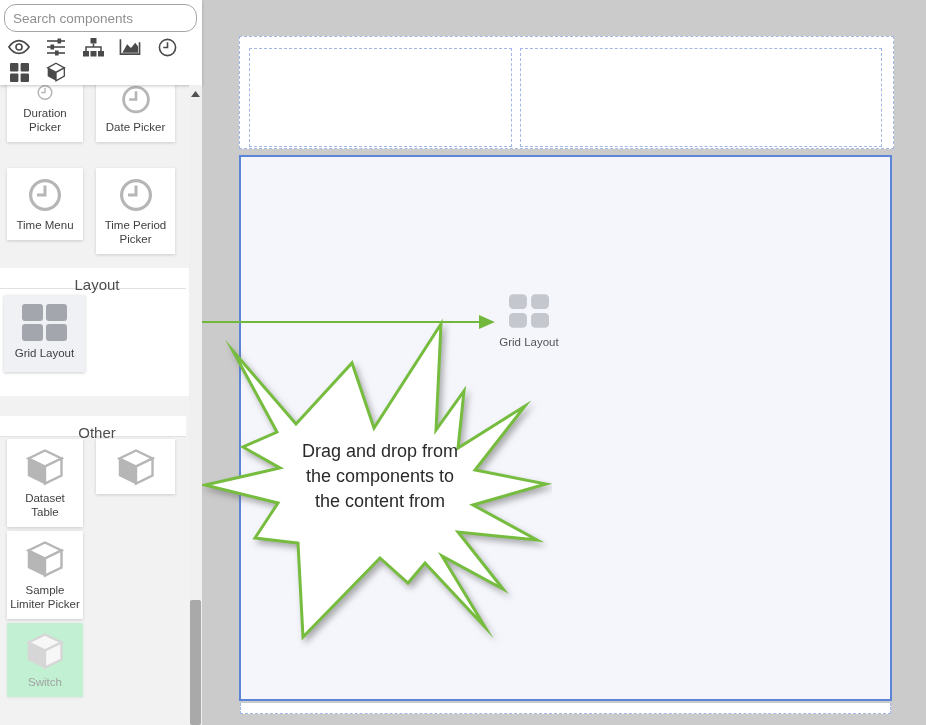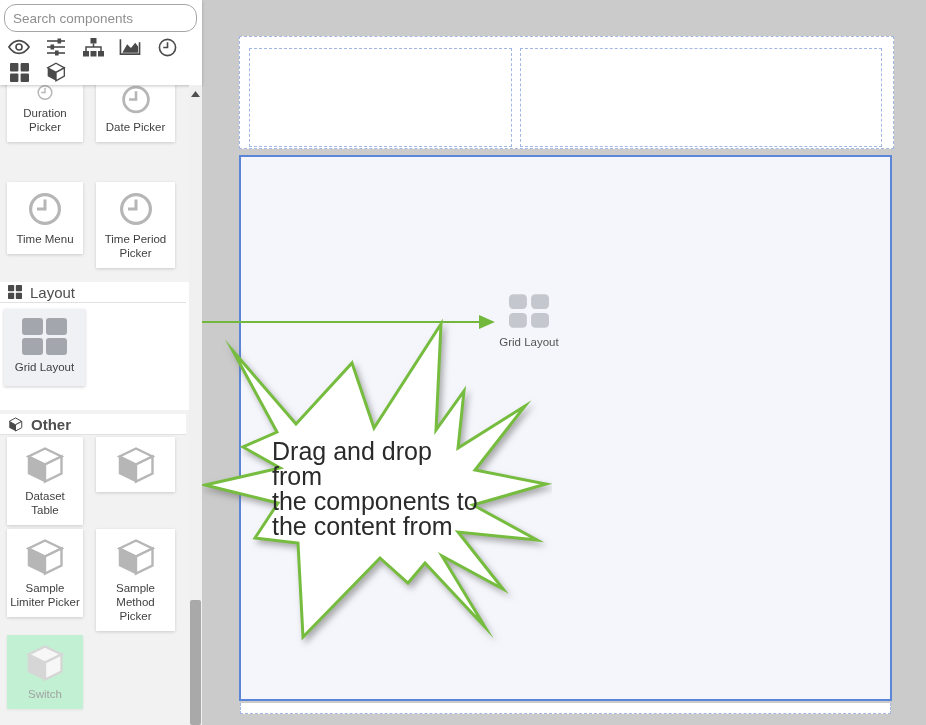--- a/index.html
+++ b/index.html
@@ -17,27 +17,27 @@
   .icon-row1 { position:absolute; left:8px; top:37px; display:flex; gap:15px; align-items:center; height:20px; }
   .icon-row2 { position:absolute; left:8px; top:62px; display:flex; gap:15px; align-items:center; height:20px; }
   .tb-icon { display:inline-flex; align-items:center; justify-content:center; width:22px; height:20px; cursor:pointer; }
 
   .palette { position:absolute; left:0; top:85px; width:189px; z-index:1; }
   .tile-row { display:grid; grid-template-columns:76px 79px; column-gap:13px; padding-left:7px; align-items:start; }
   .tile { background:#fff; box-shadow:0 1px 3px rgba(0,0,0,.16); display:flex; flex-direction:column;
           align-items:center; padding:9px 3px 8px 3px; cursor:grab; }
   .tile-label { margin-top:5px; font-size:11.5px; line-height:14px; color:#3f3f3f; text-align:center; }
   .row1 { margin-top:-7px; } .row1 .tile { height:64px; padding-top:6px; overflow:hidden; }
-  .row2 { margin-top:40px; }
+  .row2 { margin-top:26px; }
   .section-layout { margin-top:14px; background:#ffffff; padding-bottom:24px; }
   .section-header { background:#fff; border-bottom:1px solid #e1e1e1; height:21px; display:flex; align-items:center;
-          gap:8px; padding-left:8px; font-size:15px; color:#4e4e4e; width:186px; }
+          gap:8px; padding-left:8px; font-size:15px; color:#4e4e4e; width:186px;flex-direction:column; }
   .grid-tile { margin:6px 0 0 4px; width:81px; height:77px; background:#eff1f5; box-shadow:0 1px 3px rgba(0,0,0,.2);
           display:flex; flex-direction:column; align-items:center; padding-top:9px; cursor:grab; }
-  .header-other { margin-top:4px;font-weight:bold; }
+  .header-other { margin-top:20px; }
   .row3 { margin-top:2px; } .row4 { margin-top:4px; } .row5 { margin-top:4px; }
   .tile.disabled { opacity:.45; background:#86efac; }
 
   .scrollbar { position:absolute; left:189px; top:85px; width:13px; height:640px; background:#f0f0f0; z-index:7; }
   .scroll-up { position:absolute; top:2px; left:0; width:13px; height:14px; display:flex; align-items:center;
           justify-content:center; cursor:pointer; }
   .scroll-up svg { display:block; }
   .scroll-thumb { position:absolute; left:1px; top:515px; width:11px; height:125px; background:#a9a9a9;
           border-radius:2px; cursor:grab; }
 
@@ -52,22 +52,22 @@
   .bottom-strip { position:absolute; left:240px; top:703px; width:651px; height:11px; background:#fff;
           border-left:1px dashed #a3b7e6; border-right:1px dashed #a3b7e6; border-bottom:1px dashed #a3b7e6; }
 
   .drag-arrow { position:absolute; left:85px; top:312px; width:422px; height:20px; z-index:8; }
   .dropped { position:absolute; left:494px; top:294px; width:70px; display:flex; flex-direction:column;
           align-items:center; z-index:5; cursor:pointer; }
   .dropped-label { margin-top:8px; font-size:11.5px; color:#555; }
 
   .starburst-svg { position:absolute; left:196px; top:314px; width:356px; height:340px; z-index:20; pointer-events:none; }
   .starburst-svg polygon { filter:drop-shadow(3px 4px 3px rgba(110,110,110,.55)); }
-  .callout-text { position:absolute; left:272px; top:439px; width:216px; z-index:21; 
-          font-size:25px; line-height:25px; color:#2a2a2a; pointer-events:none; }
+  .callout-text { position:absolute; left:272px; top:439px; width:216px; z-index:21; text-align:center;
+          font-size:18px; line-height:25px; color:#2a2a2a; pointer-events:none; }
   .callout-text span { display:block; }
 </style>
 </head>
 <body>
 
 <svg width="0" height="0" style="position:absolute">
   <defs>
     <g id="icon-clock-lg">
       <circle cx="18" cy="18" r="14.4" fill="none" stroke="#b6b6b6" stroke-width="3.2"></circle>
       <path d="M18 8.5 V18 H10" fill="none" stroke="#b6b6b6" stroke-width="3"></path>
@@ -197,26 +197,20 @@
       </div>
     </div>
 
     <div class="tile-row row4">
       <div class="tile">
         <svg width="40" height="38" viewBox="0 0 40 38">
             <use href="#icon-cube-lg"></use>
           </svg>
         <div class="tile-label">Sample Limiter Picker</div>
       </div>
-      <div class="tile">
-        <svg width="40" height="38" viewBox="0 0 40 38">
-            <use href="#icon-cube-lg"></use>
-          </svg>
-        <div class="tile-label">Sample Method Picker</div>
-      </div>
     </div>
 
     <div class="tile-row row5">
       <div class="tile disabled">
         <svg width="40" height="38" viewBox="0 0 40 38">
             <use href="#icon-cube-lg"></use>
           </svg>
         <div class="tile-label">Switch</div>
       </div>
     </div>

